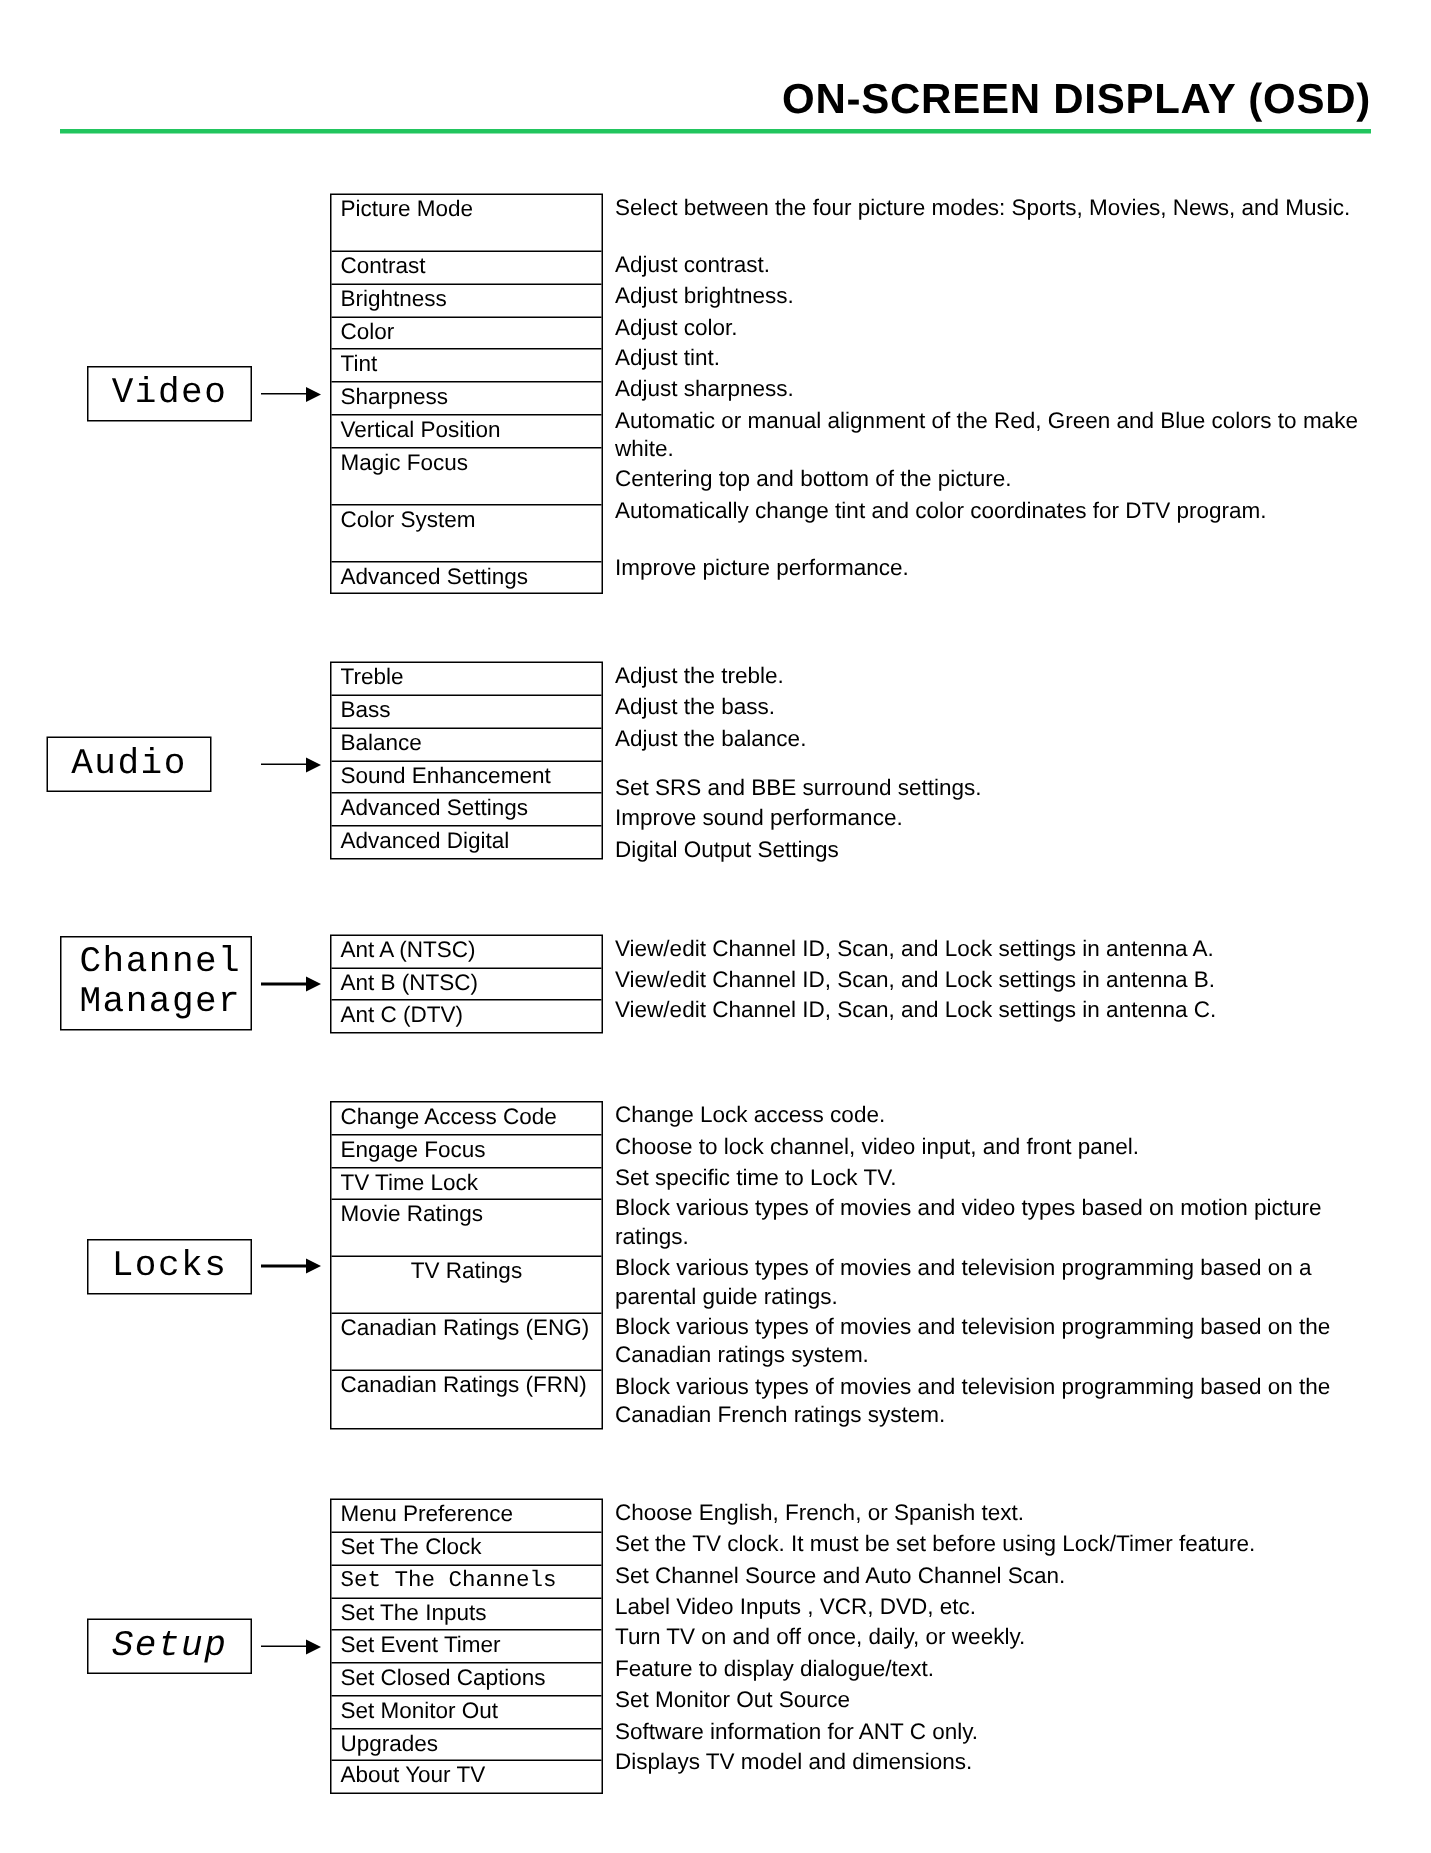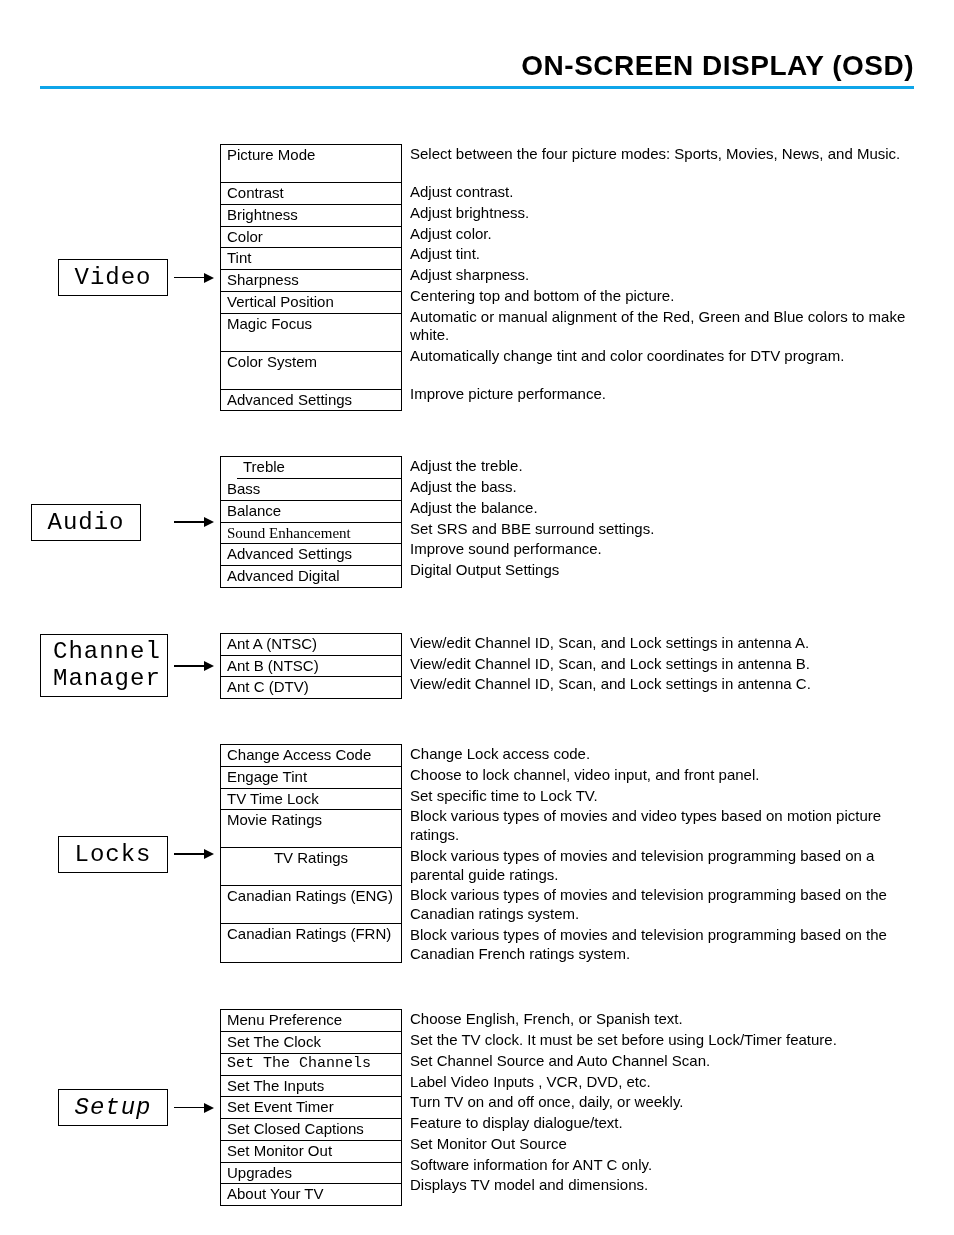--- a/index.html
+++ b/index.html
@@ -1,18 +1,18 @@
 <!DOCTYPE html>
 <html><head>
 <meta charset="utf-8">
 <style>
   * { box-sizing: border-box; margin: 0; padding: 0; }
   html, body { width: 954px; background: #fff; font-family: Arial, Helvetica, sans-serif; color: #000; }
   .page { width: 954px; padding: 50px 40px 40px 40px; position: relative; }
-  .title-wrap { border-bottom: 3px solid #0ea5e9; margin-bottom: 55px; }
+  .title-wrap { border-bottom: 3px solid #22c55e; margin-bottom: 40px; }
   .title { font-size: 28px; font-weight: bold; text-align: right; letter-spacing: 0.5px; padding-bottom: 4px; }
   .section { display: flex; align-items: flex-start; margin-bottom: 45px; position: relative; }
   .cat-col { width: 180px; flex: 0 0 180px; display: flex; align-items: center; position: relative; }
   .cat-box { border: 1px solid #000; padding: 4px 12px; font-family: "Courier New", monospace; font-size: 24px; letter-spacing: 1px; text-align: center; min-width: 110px; }
   .arrow { display: flex; align-items: center; margin: 0 6px 0 6px; }
   .arrow-line { width: 30px; height: 1.5px; background: #000; }
   .arrow-head { width: 0; height: 0; border-top: 5px solid transparent; border-bottom: 5px solid transparent; border-left: 10px solid #000; }
   .menu-col { border: 1px solid #000; width: 182px; flex: 0 0 182px; }
   .menu-item { font-size: 15px; padding: 1px 6px; border-bottom: 1px solid #000; line-height: 1.25; }
   .menu-item:last-child { border-bottom: none; }
@@ -48,47 +48,47 @@
           <div class="menu-item" style="min-height: 38px;">Color System</div>
           <div class="menu-item" style="min-height: 19px;">Advanced Settings</div>
         </div>
         <div class="desc-col">
           <div class="desc-item" style="min-height: 38px;">Select between the four picture modes: Sports, Movies, News, and Music.</div>
           <div class="desc-item" style="min-height: 19px;">Adjust contrast.</div>
           <div class="desc-item" style="min-height: 19px;">Adjust brightness.</div>
           <div class="desc-item" style="min-height: 19px;">Adjust color.</div>
           <div class="desc-item" style="min-height: 19px;">Adjust tint.</div>
           <div class="desc-item" style="min-height: 19px;">Adjust sharpness.</div>
+          <div class="desc-item" style="min-height: 38px;">Automatic or manual alignment of the Red, Green and Blue colors to make white.</div>
           <div class="desc-item" style="min-height: 19px;">Centering top and bottom of the picture.</div>
-          <div class="desc-item" style="min-height: 38px;">Automatic or manual alignment of the Red, Green and Blue colors to make white.</div>
           <div class="desc-item" style="min-height: 38px;">Automatically change tint and color coordinates for DTV program.</div>
           <div class="desc-item" style="min-height: 19px;">Improve picture performance.</div>
         </div>
       </div>
       <div class="section">
         <div class="cat-col" style="align-self: center; justify-content: flex-end; gap: 27px;">
           <div class="cat-box">Audio</div>
           <div class="arrow">
             <div class="arrow-line"></div>
             <div class="arrow-head"></div>
           </div>
         </div>
         <div class="menu-col">
-          <div class="menu-item" style="min-height: 19px; margin-left: 16px;">Treble</div>
+          <div class="menu-item" style="min-height: 19px;">Treble</div>
           <div class="menu-item" style="min-height: 19px;">Bass</div>
           <div class="menu-item" style="min-height: 19px;">Balance</div>
-          <div class="menu-item" style="min-height: 19px; font-family: Liberation Serif, serif;">Sound Enhancement</div>
+          <div class="menu-item" style="min-height: 19px;">Sound Enhancement</div>
           <div class="menu-item" style="min-height: 19px;">Advanced Settings</div>
           <div class="menu-item" style="min-height: 19px;">Advanced Digital</div>
         </div>
         <div class="desc-col">
           <div class="desc-item" style="min-height: 19px;">Adjust the treble.</div>
           <div class="desc-item" style="min-height: 19px;">Adjust the bass.</div>
           <div class="desc-item" style="min-height: 19px;">Adjust the balance.</div>
-          <div class="desc-item" style="min-height: 19px;">Set SRS and BBE surround settings.</div>
+          <div class="desc-item" style="min-height: 19px; margin-top: 12px;">Set SRS and BBE surround settings.</div>
           <div class="desc-item" style="min-height: 19px;">Improve sound performance.</div>
           <div class="desc-item" style="min-height: 19px;">Digital Output Settings</div>
         </div>
       </div>
       <div class="section">
         <div class="cat-col" style="align-self: center; justify-content: flex-end;">
           <div class="cat-box" style="white-space: normal; line-height: 1.1;">Channel Manager</div>
           <div class="arrow">
             <div class="arrow-line"></div>
             <div class="arrow-head"></div>
@@ -108,21 +108,21 @@
       <div class="section">
         <div class="cat-col" style="align-self: center; justify-content: flex-end;">
           <div class="cat-box">Locks</div>
           <div class="arrow">
             <div class="arrow-line"></div>
             <div class="arrow-head"></div>
           </div>
         </div>
         <div class="menu-col">
           <div class="menu-item" style="min-height: 19px;">Change Access Code</div>
-          <div class="menu-item" style="min-height: 19px;">Engage Tint</div>
+          <div class="menu-item" style="min-height: 19px;">Engage Focus</div>
           <div class="menu-item" style="min-height: 19px;">TV Time Lock</div>
           <div class="menu-item" style="min-height: 38px;">Movie Ratings</div>
           <div class="menu-item" style="min-height: 38px; text-align: center;">TV Ratings</div>
           <div class="menu-item" style="min-height: 38px;">Canadian Ratings (ENG)</div>
           <div class="menu-item" style="min-height: 38px;">Canadian Ratings (FRN)</div>
         </div>
         <div class="desc-col">
           <div class="desc-item" style="min-height: 19px;">Change Lock access code.</div>
           <div class="desc-item" style="min-height: 19px;">Choose to lock channel, video input, and front panel.</div>
           <div class="desc-item" style="min-height: 19px;">Set specific time to Lock TV.</div>

